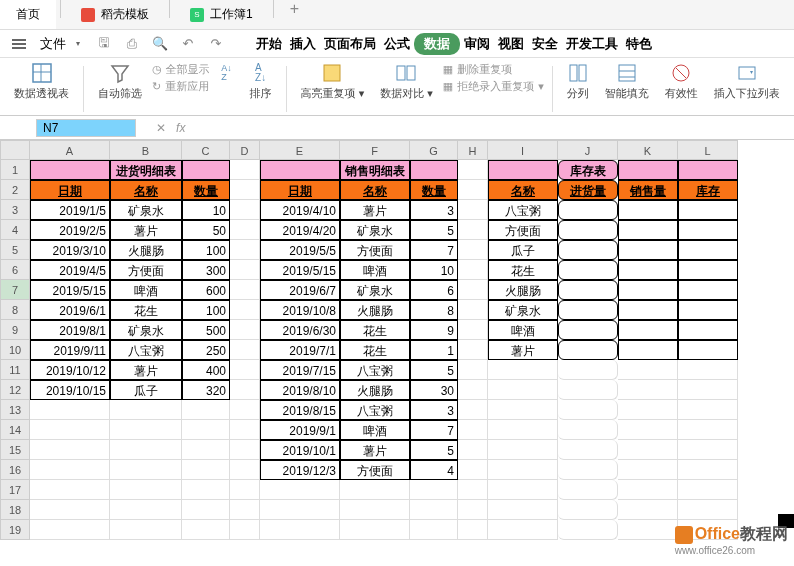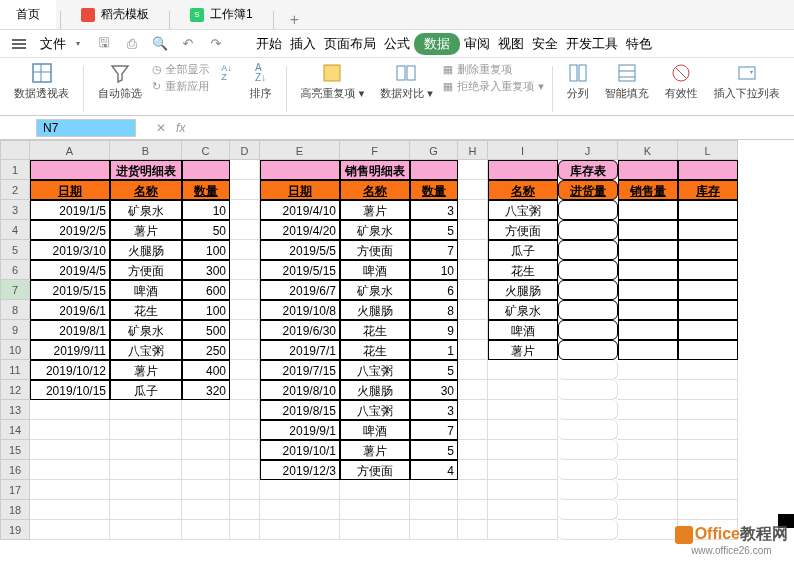--- a/index.html
+++ b/index.html
@@ -1,34 +1,34 @@
 <!DOCTYPE html>
 <html><head>
   <meta charset="utf-8">
   <style>
     * { margin: 0; padding: 0; box-sizing: border-box; font-family: "Microsoft YaHei", Arial, sans-serif; }
     body { background: #fff; width: 794px; height: 566px; overflow: hidden; position: relative; font-size: 12px; }
     
     
-    .top-tabs { display: flex; align-items: flex-end; height: 30px; background: #f5f5f5; border-bottom: 1px solid #ddd; }
+    .top-tabs { display: flex; align-items: flex-start; height: 30px; background: #f5f5f5; border-bottom: 1px solid #ddd; }
     .top-tab { display: flex; align-items: center; padding: 0 16px; height: 100%; cursor: pointer; gap: 6px; }
     .top-tab.active { background: #fff; }
     .tab-icon-red { width: 14px; height: 14px; background: #e74c3c; border-radius: 2px; }
     .tab-icon-green { width: 14px; height: 14px; background: #2ecc71; border-radius: 2px; color: #fff; font-size: 8px; display: flex; align-items: center; justify-content: center; }
     .add-tab { padding: 0 12px; font-size: 16px; color: #888; cursor: pointer; }
     .top-divider { width: 1px; height: 18px; background: #ccc; margin: 0 4px; }
     
     
     .file-row { display: flex; align-items: center; height: 28px; padding: 0 8px; gap: 4px; border-bottom: 1px solid #e0e0e0; }
     .hamburger { display: flex; flex-direction: column; gap: 2px; padding: 4px; cursor: pointer; }
     .hamburger span { width: 14px; height: 2px; background: #666; }
     .file-label { font-size: 13px; padding: 0 6px; }
     .dropdown-arrow { font-size: 8px; color: #666; padding-right: 8px; }
     .qat-icon { width: 24px; text-align: center; color: #888; cursor: pointer; font-size: 13px; }
-    .ribbon-tabs { display: flex; margin-left: 20px; font-size: 13px; }
+    .ribbon-tabs { display: flex; margin-left: 20px; font-size: 13px; font-weight: bold; }
     .ribbon-tab { cursor: pointer; padding: 2px 4px; }
     .ribbon-tab.active { background: #4a9b5e; color: #fff; border-radius: 10px; padding: 2px 10px; }
     
     
     .ribbon { display: flex; align-items: flex-start; height: 58px; padding: 4px 8px; gap: 4px; border-bottom: 1px solid #ccc; }
     .ribbon-group { display: flex; flex-direction: column; align-items: center; padding: 0 6px; cursor: pointer; }
     .ribbon-icon { width: 22px; height: 22px; margin-bottom: 2px; display: flex; align-items: center; justify-content: center; }
     .ribbon-text { font-size: 11px; color: #444; }
     .ribbon-sep { width: 1px; height: 46px; background: #ddd; margin: 4px 4px; }
     .ribbon-sub { display: flex; flex-direction: column; gap: 2px; font-size: 11px; color: #999; }
@@ -56,21 +56,21 @@
     .c-A { width: 80px; } .c-B { width: 72px; } .c-C { width: 48px; } .c-D { width: 30px; }
     .c-E { width: 80px; } .c-F { width: 70px; } .c-G { width: 48px; } .c-H { width: 30px; }
     .c-I { width: 70px; } .c-J { width: 60px; border-radius: 6px; } .c-K { width: 60px; } .c-L { width: 60px; }
     
     .title-cell { background: #f9a8d4; font-weight: bold; text-align: center; border: 1px solid #000; }
     .hdr-cell { font-weight: bold; text-align: center; border: 1px solid #000; background: #f97316; text-decoration: underline; }
     .data-cell { border: 1px solid #000; background: #fff; text-align: right; }
     .data-cell.txt { text-align: center; }
     
     
-    .watermark { position: absolute; right: 6px; bottom: 10px; text-align: center; }
+    .watermark { position: absolute; right: 6px; bottom: 10px; text-align: left; }
     .wm-top { font-size: 16px; font-weight: bold; }
     .wm-top .og { color: #e67e22; } .wm-top .gr { color: #555; }
     .wm-url { font-size: 10px; color: #888; }
     .wm-icon { display: inline-block; width: 18px; height: 18px; background: #e67e22; border-radius: 3px; vertical-align: middle; margin-right: 2px; }
     .wm-black { position: absolute; right: 0; bottom: 38px; width: 16px; height: 14px; background: #000; }
   </style>
 </head>
 <body>
 
 <div class="top-tabs">

